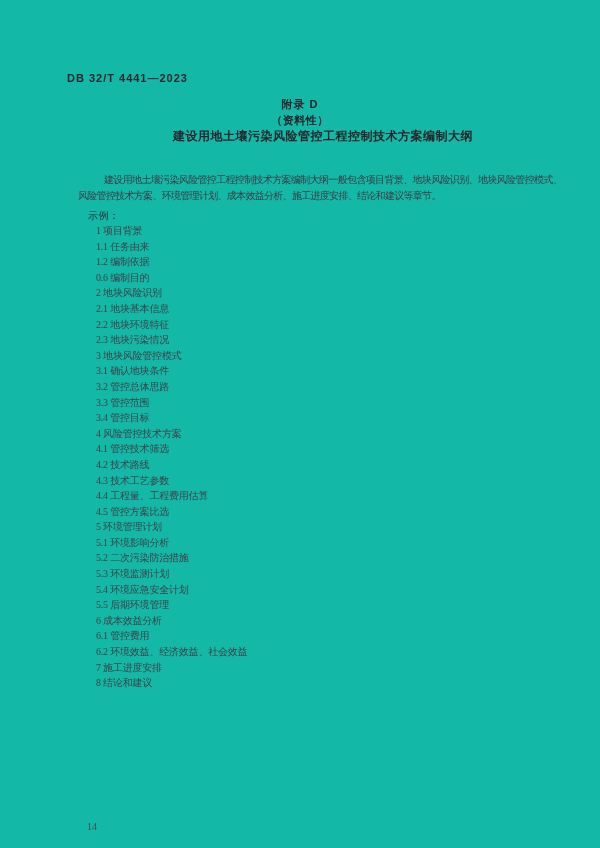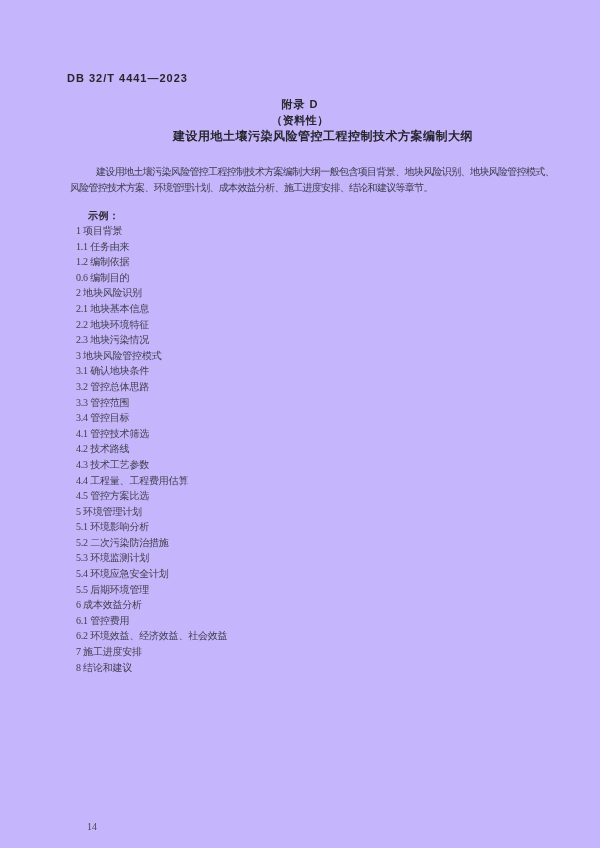--- a/index.html
+++ b/index.html
@@ -4,21 +4,21 @@
 <style>
   html, body {
     margin: 0;
     padding: 0;
     background: #ffffff;
   }
   .page {
     position: relative;
     width: 600px;
     height: 848px;
-    background: #c4b5fd;
+    background: #14b8a6;
     overflow: hidden;
     font-family: "Liberation Serif", "DejaVu Serif", serif;
   }
   .doc-code {
     position: absolute;
     left: 67px;
     top: 72px;
     font-family: "Liberation Sans", "DejaVu Sans", sans-serif;
     font-weight: bold;
     font-size: 11px;
@@ -50,41 +50,41 @@
     top: 128px;
     font-size: 12px;
     letter-spacing: 0.5px;
     margin-left: 23px;
   }
   .intro {
     position: absolute;
     left: 62px;
     top: 156px;
     width: 484px;
-    margin: 8px;
+    margin: 16px;
     font-size: 10px;
     line-height: 16.4px;
     letter-spacing: -0.7px;
     text-align: justify;
     text-indent: 26px;
     color: #3b3b44;
   }
   .example-label {
     position: absolute;
     left: 88px;
     top: 209px;
     font-family: "Liberation Sans", "DejaVu Sans", sans-serif;
-    font-weight: bold;
+    font-weight: normal;
     font-size: 10px;
     letter-spacing: 0.5px;
     color: #2a2a31;
   }
   .outline {
     position: absolute;
-    left: 76px;
+    left: 96px;
     top: 223px;
     color: #3f3f47;
   }
   .outline-item {
     font-size: 10px;
     line-height: 15.6px;
     letter-spacing: -0.2px;
     white-space: nowrap;
   }
   .page-number {
@@ -119,20 +119,21 @@
       <div class="outline-item">0.6 编制目的</div>
       <div class="outline-item">2 地块风险识别</div>
       <div class="outline-item">2.1 地块基本信息</div>
       <div class="outline-item">2.2 地块环境特征</div>
       <div class="outline-item">2.3 地块污染情况</div>
       <div class="outline-item">3 地块风险管控模式</div>
       <div class="outline-item">3.1 确认地块条件</div>
       <div class="outline-item">3.2 管控总体思路</div>
       <div class="outline-item">3.3 管控范围</div>
       <div class="outline-item">3.4 管控目标</div>
+      <div class="outline-item">4 风险管控技术方案</div>
       <div class="outline-item">4.1 管控技术筛选</div>
       <div class="outline-item">4.2 技术路线</div>
       <div class="outline-item">4.3 技术工艺参数</div>
       <div class="outline-item">4.4 工程量、工程费用估算</div>
       <div class="outline-item">4.5 管控方案比选</div>
       <div class="outline-item">5 环境管理计划</div>
       <div class="outline-item">5.1 环境影响分析</div>
       <div class="outline-item">5.2 二次污染防治措施</div>
       <div class="outline-item">5.3 环境监测计划</div>
       <div class="outline-item">5.4 环境应急安全计划</div>

